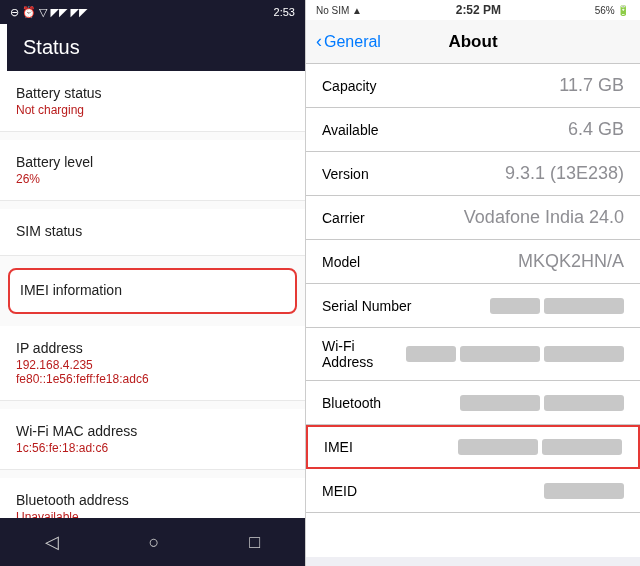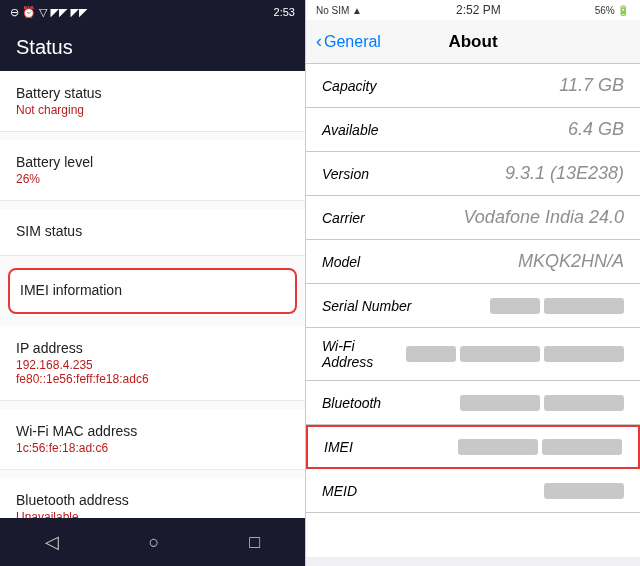--- a/index.html
+++ b/index.html
@@ -22,20 +22,21 @@
       padding: 4px 10px;
       font-size: 11px;
       height: 24px;
     }
     .android-header {
       background: #1a1a2e;
       color: #fff;
       padding: 12px 16px;
       font-size: 20px;
       font-weight: 400;
+      margin-left: 7px;
     }
     .android-content {
       flex: 1;
       background: #fafafa;
       overflow-y: auto;
     }
     .android-item {
       padding: 14px 16px;
       border-bottom: 1px solid #e8e8e8;
       background: #fff;
@@ -83,42 +84,41 @@
     .ios-status-bar {
       background: #fff;
       display: flex;
       justify-content: space-between;
       align-items: center;
       padding: 3px 10px;
       font-size: 11px;
       height: 20px;
     }
     .ios-status-left { font-size: 10px; color: #333; }
-    .ios-status-center { font-size: 12px; font-weight: 400; color: #333; }
+    .ios-status-center { font-size: 12px; font-weight: 700; color: #333; }
     .ios-status-right { font-size: 10px; color: #333; }
     .ios-nav-bar {
       background: #f7f7f7;
       border-bottom: 1px solid #c8c8c8;
       display: flex;
       align-items: center;
       padding: 8px 10px;
       height: 44px;
     }
     .ios-back-btn {
       color: #007aff;
       font-size: 16px;
       display: flex;
       align-items: center;
       gap: 2px;
     }
     .ios-content {
       flex: 1;
       overflow-y: auto;
       background: #efeff4;
-      font-style: italic;
     }
     .ios-table {
       background: #fff;
       margin-top: 0;
     }
     .ios-row {
       display: flex;
       justify-content: space-between;
       align-items: center;
       padding: 10px 16px;

